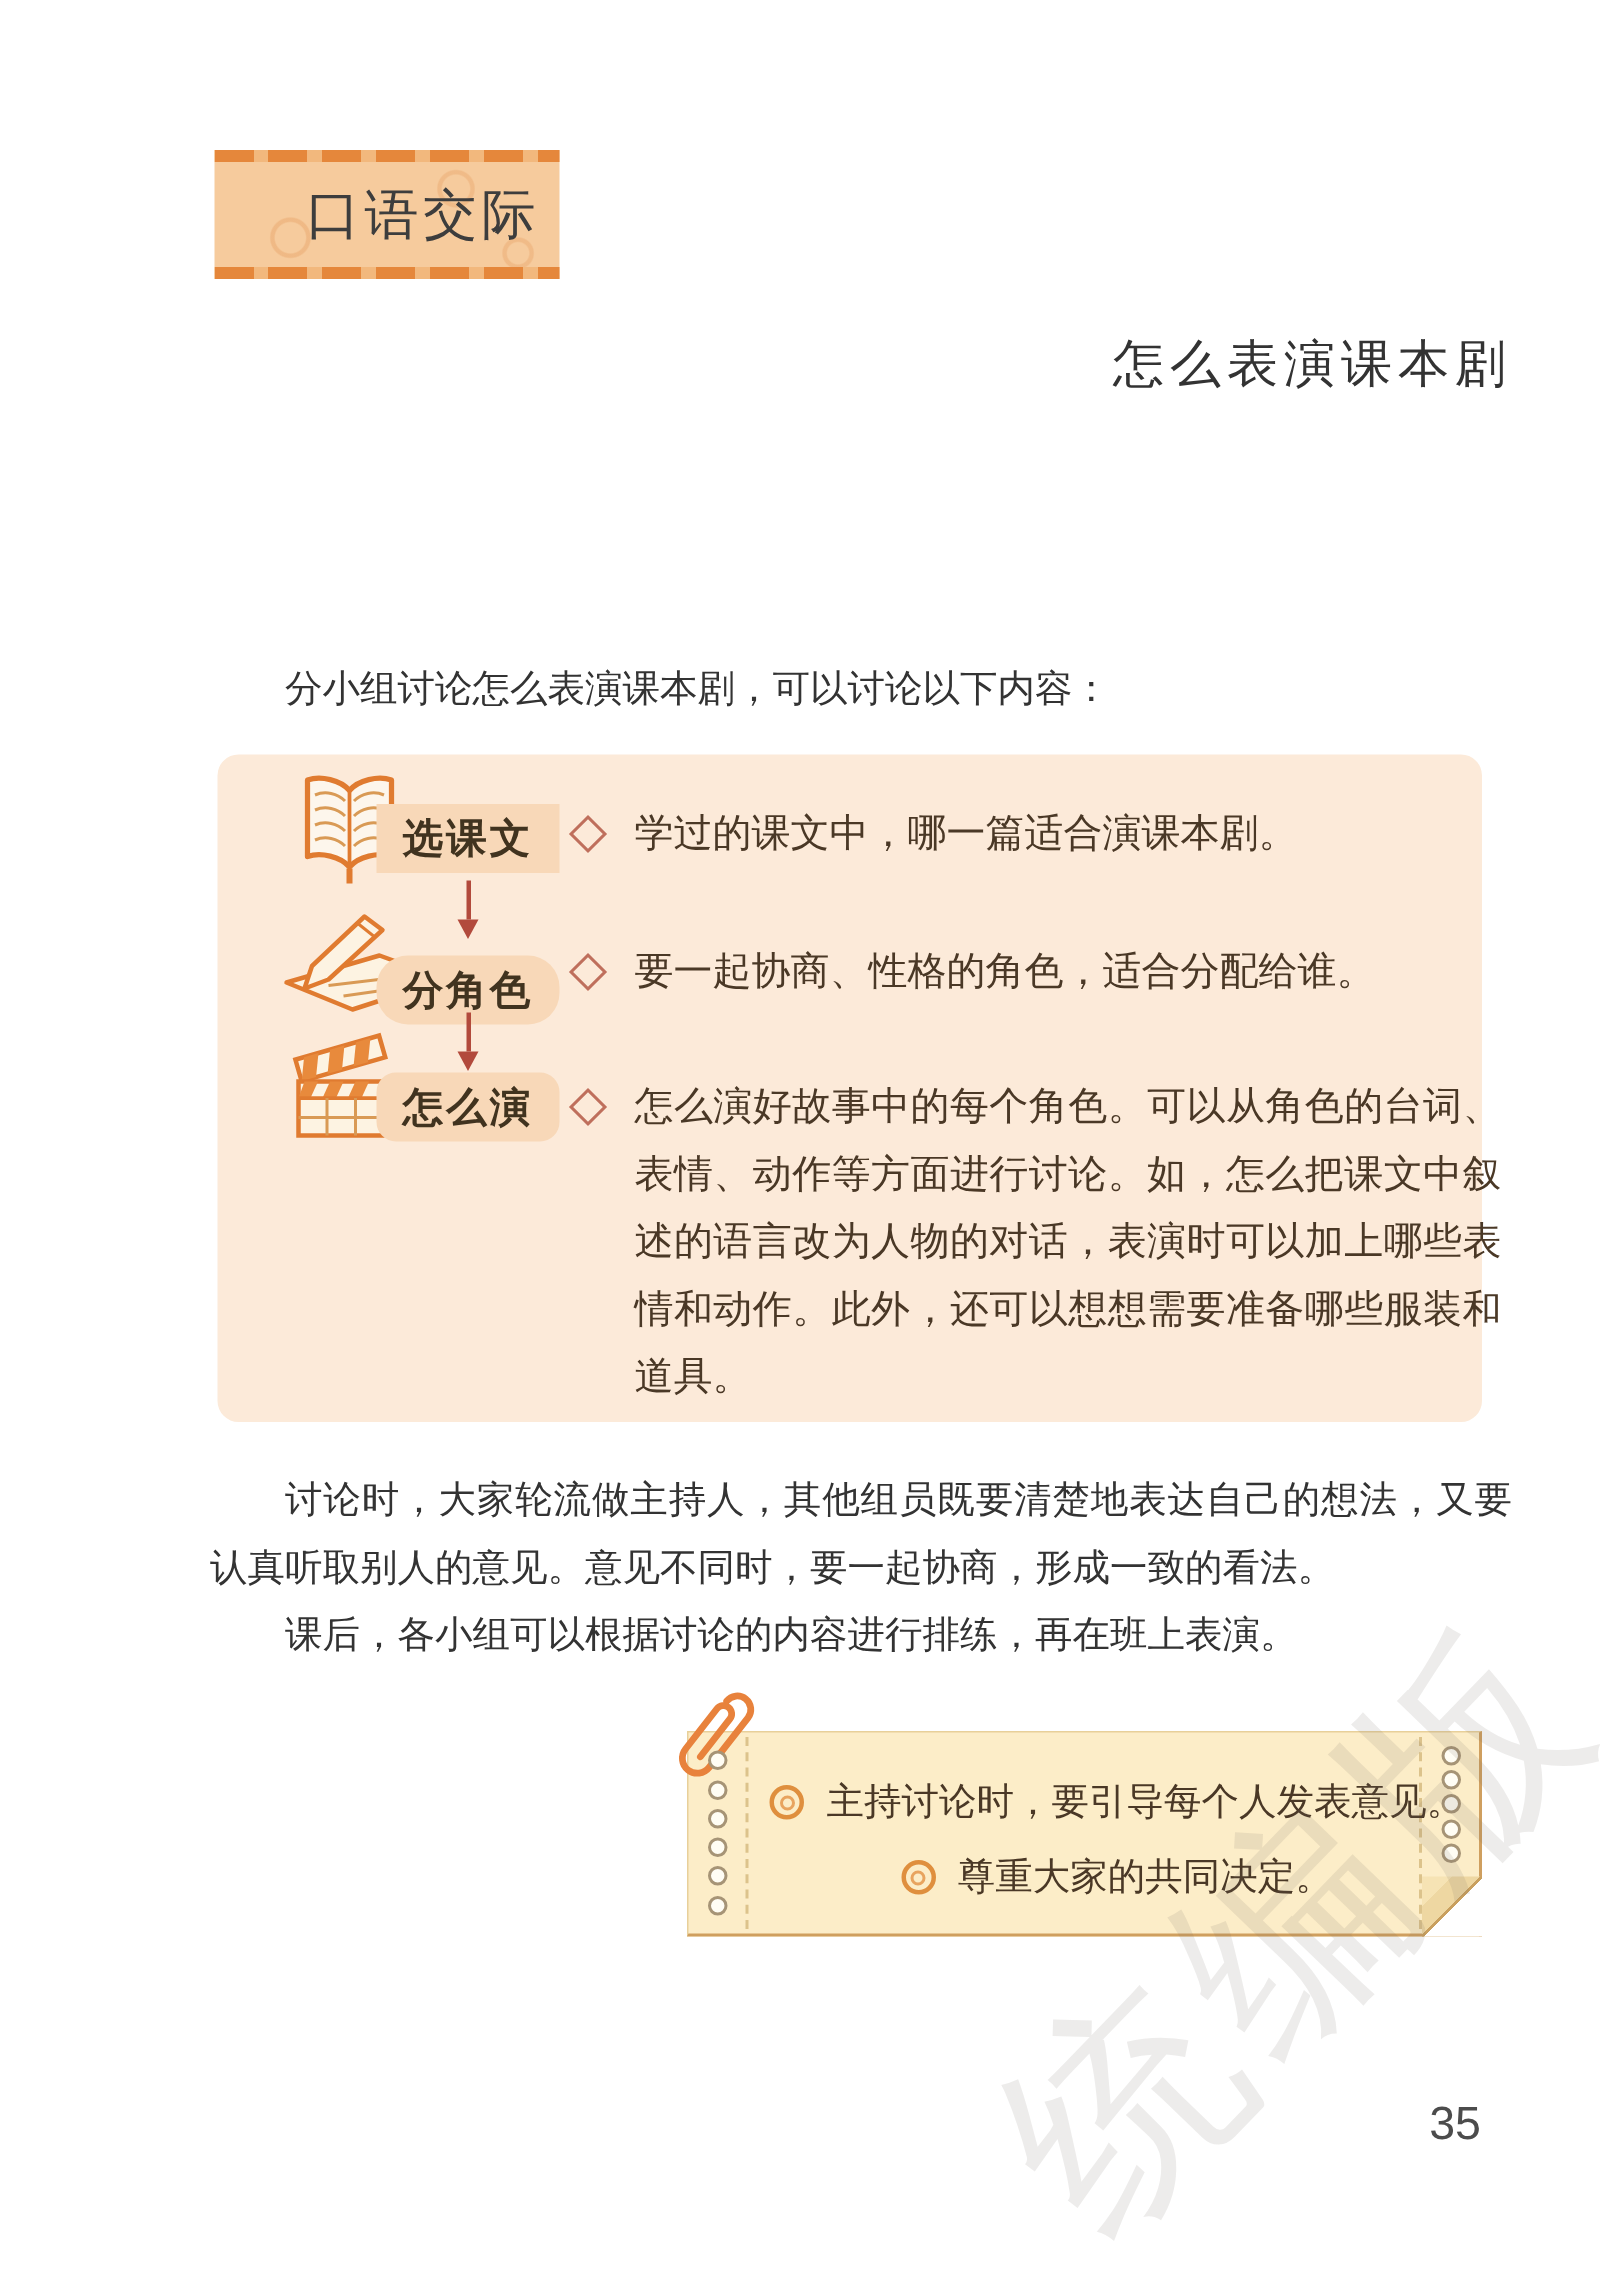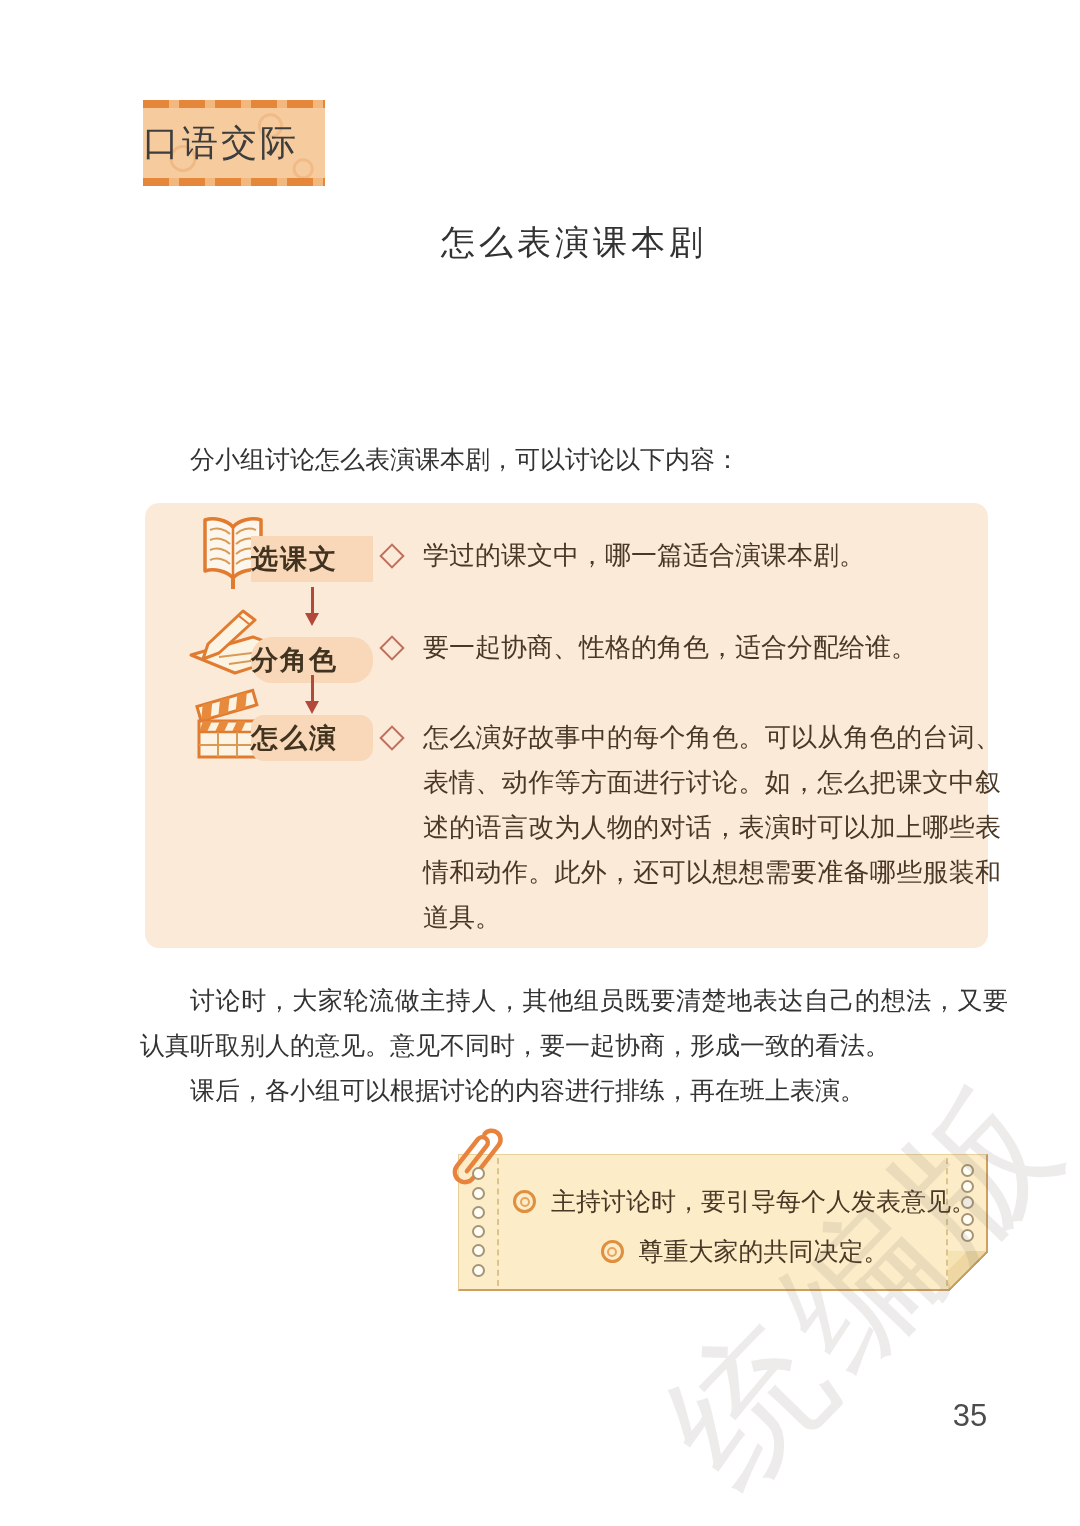--- a/index.html
+++ b/index.html
@@ -8,54 +8,54 @@
     overflow:hidden;font-family:"Liberation Serif","DejaVu Serif",serif;
   }
   
   .badge{
     position:absolute;left:143px;top:100px;width:182px;height:86px;
     background:
       radial-gradient(circle at 22% 68%, transparent 10px, rgba(223,139,72,.28) 11px 13px, transparent 14px),
       radial-gradient(circle at 70% 30%, transparent 9px, rgba(223,139,72,.25) 10px 12px, transparent 13px),
       radial-gradient(circle at 88% 80%, transparent 7px, rgba(223,139,72,.25) 8px 10px, transparent 11px),
       #f6cb9d;
-    display:flex;align-items:center;
+    display:flex;align-items:center;justify-content:center;padding-left:48px;
   }
   .badge::before,.badge::after{
     content:"";position:absolute;left:0;right:0;height:8px;
     background:repeating-linear-gradient(90deg,#e5873b 0 26px,#f2b87d 26px 36px);
   }
   .badge::before{top:0}
   .badge::after{bottom:0}
   .badge-label{font-size:36px;color:#3d3d3d;letter-spacing:3px;}
   
   .title{
     position:absolute;left:140px;top:220px;width:868px;margin:0;
-    text-align:center;font-size:34px;font-weight:400;color:#333;letter-spacing:4px;
+    text-align:right;font-size:34px;font-weight:400;color:#333;letter-spacing:4px;
   }
   .body-par{
     position:absolute;left:140px;width:868px;margin:0;
     font-size:25px;line-height:45px;color:#333;text-align:justify;text-indent:2em;
   }
   .p1{top:302px;}
   .p2{top:437px;}
   .p3{top:978px;}
   .p4{top:1068px;}
   
   .flowbox{
     position:absolute;left:145px;top:503px;width:843px;height:445px;
     background:#fcead9;border-radius:14px;
   }
   .flow-icon{position:absolute;}
   .icon-book{left:54px;top:10px;}
   .icon-pen{left:38px;top:104px;}
   .icon-clapper{left:48px;top:182px;}
   .pill{
     position:absolute;left:106px;width:122px;height:46px;background:#f8d8b8;
-    display:flex;align-items:center;
+    display:flex;align-items:center;justify-content:center;
   }
   .pill1{top:33px;}
   .pill2{top:134px;border-radius:21px;}
   .pill3{top:212px;border-radius:13px;}
   .pill-label{font-size:27px;font-weight:bold;color:#41331f;letter-spacing:2px;}
   .flow-arrow{position:absolute;left:166px;width:3px;height:26px;background:#b24a3c;}
   .flow-arrow::after{
     content:"";position:absolute;left:-6px;top:100%;
     border-left:7px solid transparent;border-right:7px solid transparent;
     border-top:13px solid #b24a3c;

